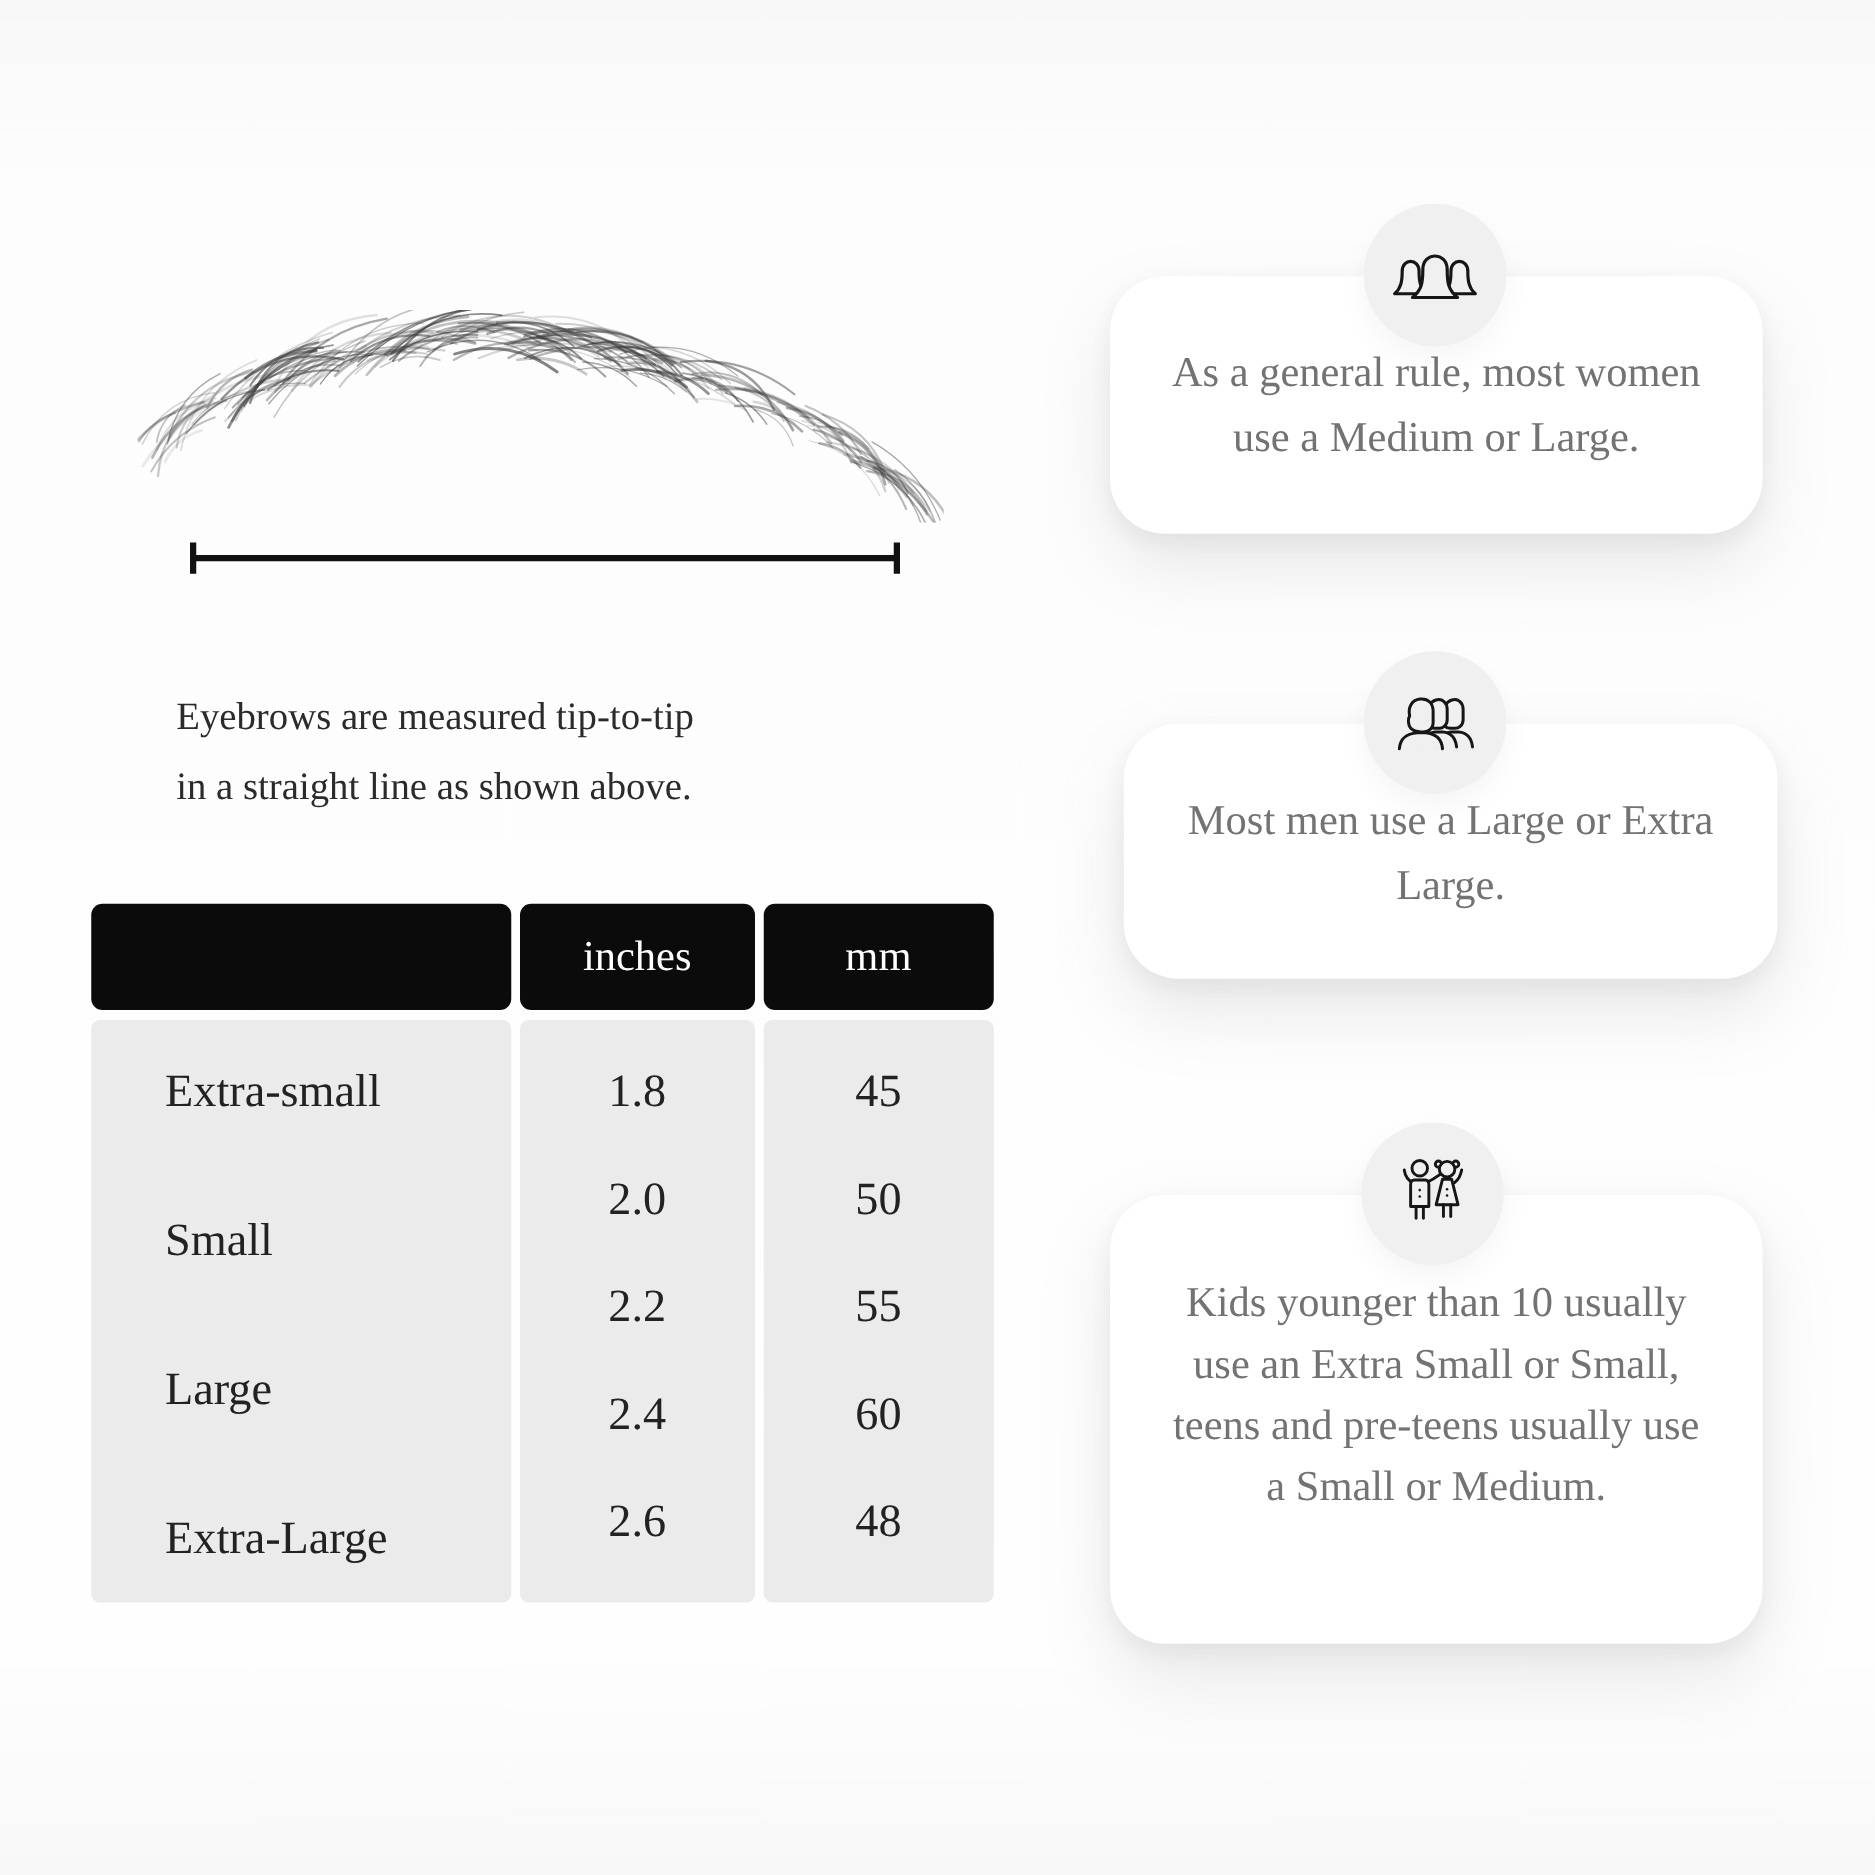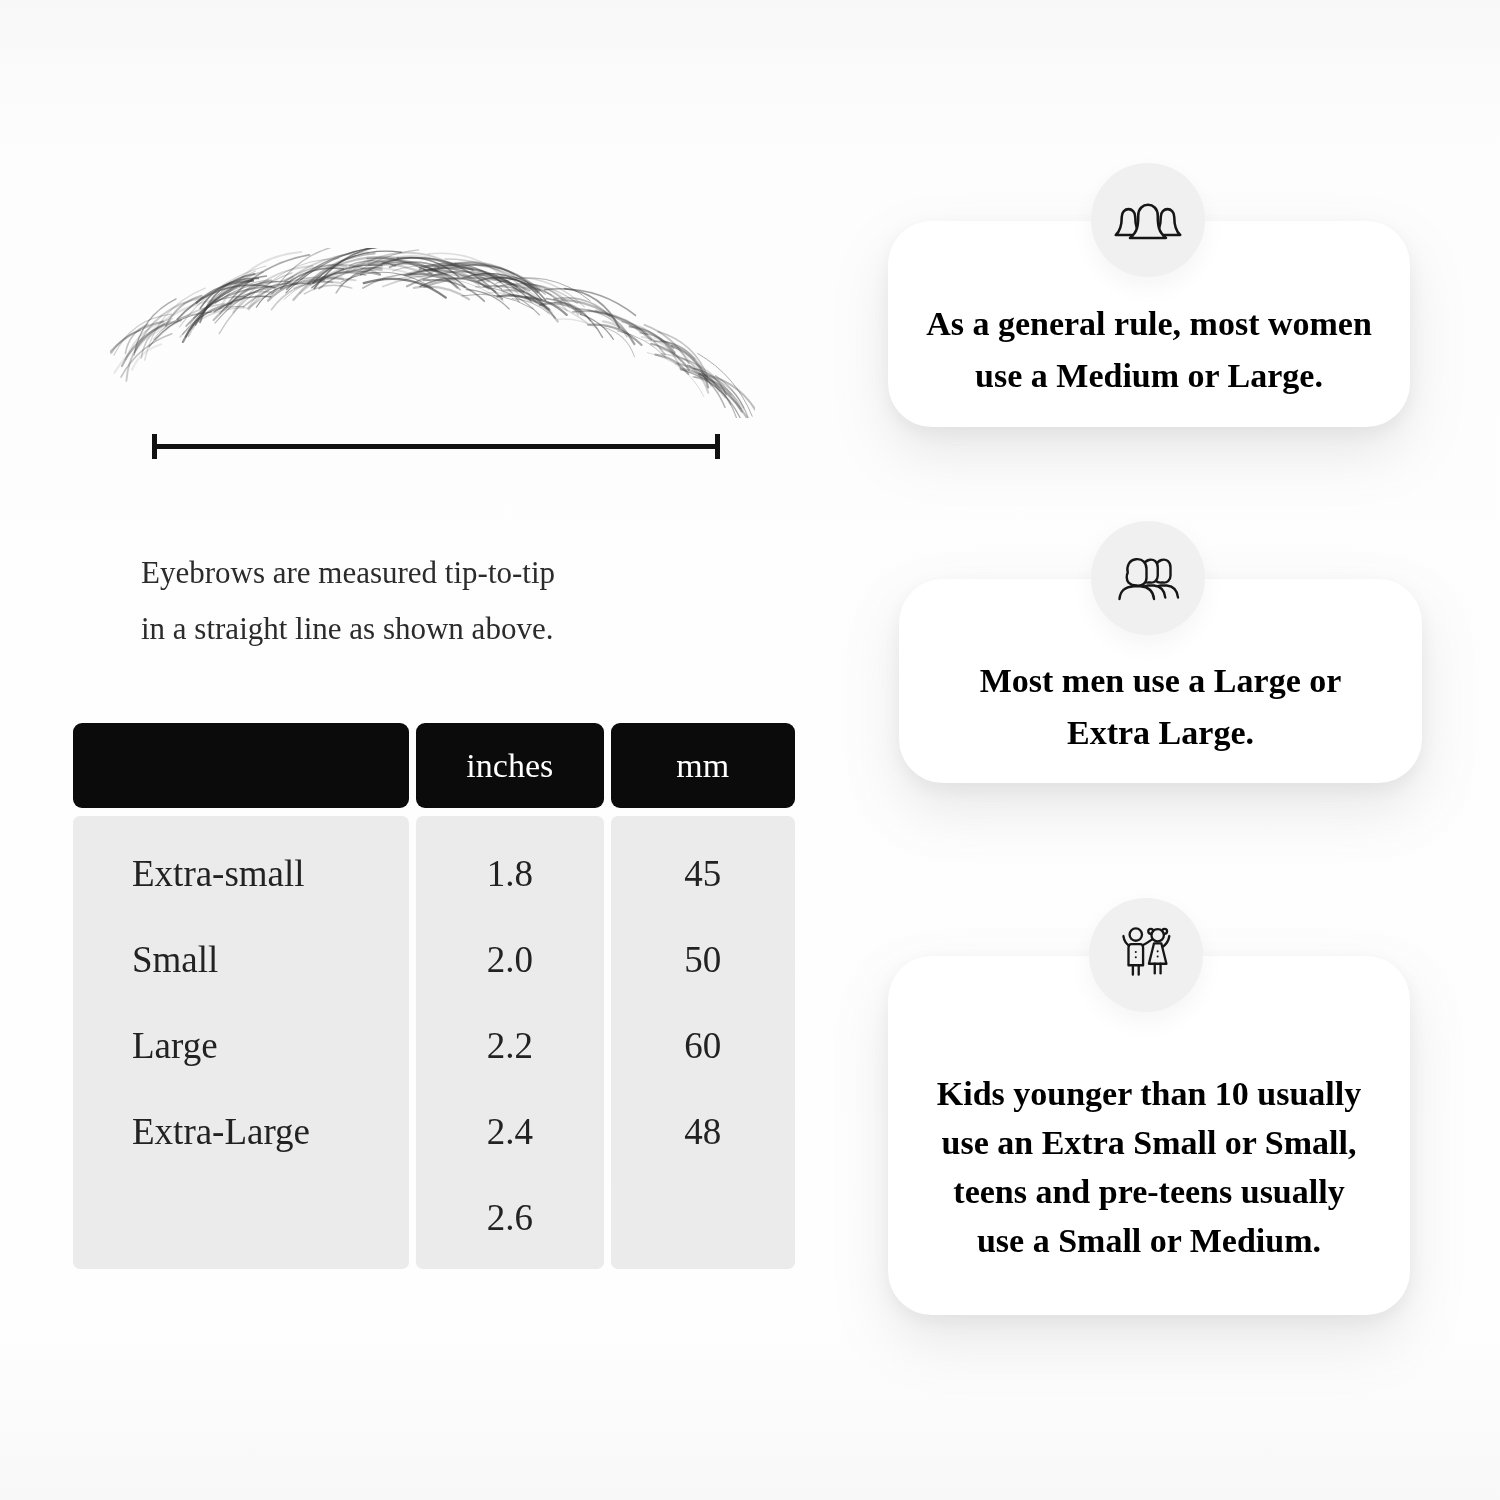--- a/index.html
+++ b/index.html
@@ -15,31 +15,31 @@
     content:"";position:absolute;top:-10px;width:5px;height:25px;background:#111;
   }
   .measure-line::before{left:0;}
   .measure-line::after{right:0;}
   .caption{position:absolute;left:141px;top:545px;width:660px;font-size:31px;line-height:56px;color:#2b2b2b;}
   .caption span{display:block;}
   
   .size-table{position:absolute;left:73px;top:723px;width:722px;}
   .thead{display:flex;gap:7px;height:85px;}
   .th{background:#0b0b0b;border-radius:9px;color:#fff;display:flex;align-items:center;justify-content:center;font-size:34px;}
-  .w1{width:337px;} .w2{width:188px;} .w3{width:185px;}
+  .w1{width:337px;gap:33px;} .w2{width:188px;} .w3{width:185px;}
   .tbody{display:flex;gap:7px;margin-top:8px;}
   .tcol{background:#ebebeb;border-radius:7px;padding:14px 0 9px;display:flex;flex-direction:column;box-sizing:border-box;}
   .cell{height:86px;display:flex;align-items:center;font-size:37px;color:#222;}
   .tcol.labels .cell{padding-left:59px;}
   .tcol.nums .cell{justify-content:center;}
   
   .card{
     position:absolute;background:#ffffff;border-radius:44px;box-sizing:border-box;
     box-shadow:0 26px 55px rgba(125,125,125,.17),0 6px 18px rgba(0,0,0,.05);
-    display:flex;align-items:center;justify-content:center;text-align:center;color:#000000;font-weight:bold;
+    display:flex;justify-content:center;text-align:center;color:#737373;
   }
   .card .txt{font-size:34px;line-height:52px;}
   .card-women{left:888px;top:221px;width:522px;height:206px;padding-top:52px;}
   .card-women .txt{max-width:476px;}
   .card-men{left:887px;top:579px;width:523px;height:204px;padding-top:52px;margin-left:12px;}
   .card-men .txt{max-width:432px;}
   .card-kids{left:888px;top:956px;width:522px;height:359px;padding-top:62px;}
   .card-kids .txt{max-width:440px;line-height:49px;}
   .circle{
     position:absolute;width:114px;height:114px;border-radius:50%;background:#f0f0f0;
@@ -274,20 +274,21 @@
       <div class="tcol nums w2">
         <div class="cell">1.8</div>
         <div class="cell">2.0</div>
         <div class="cell">2.2</div>
         <div class="cell">2.4</div>
         <div class="cell">2.6</div>
       </div>
       <div class="tcol nums w3">
         <div class="cell">45</div>
         <div class="cell">50</div>
+        <div class="cell">55</div>
         <div class="cell">60</div>
         <div class="cell">48</div>
       </div>
     </div>
   </div>
 
   <div class="card card-women">
     <div class="txt">As a general rule, most women use a Medium or Large.</div>
   </div>
   <div class="circle circle-women">

